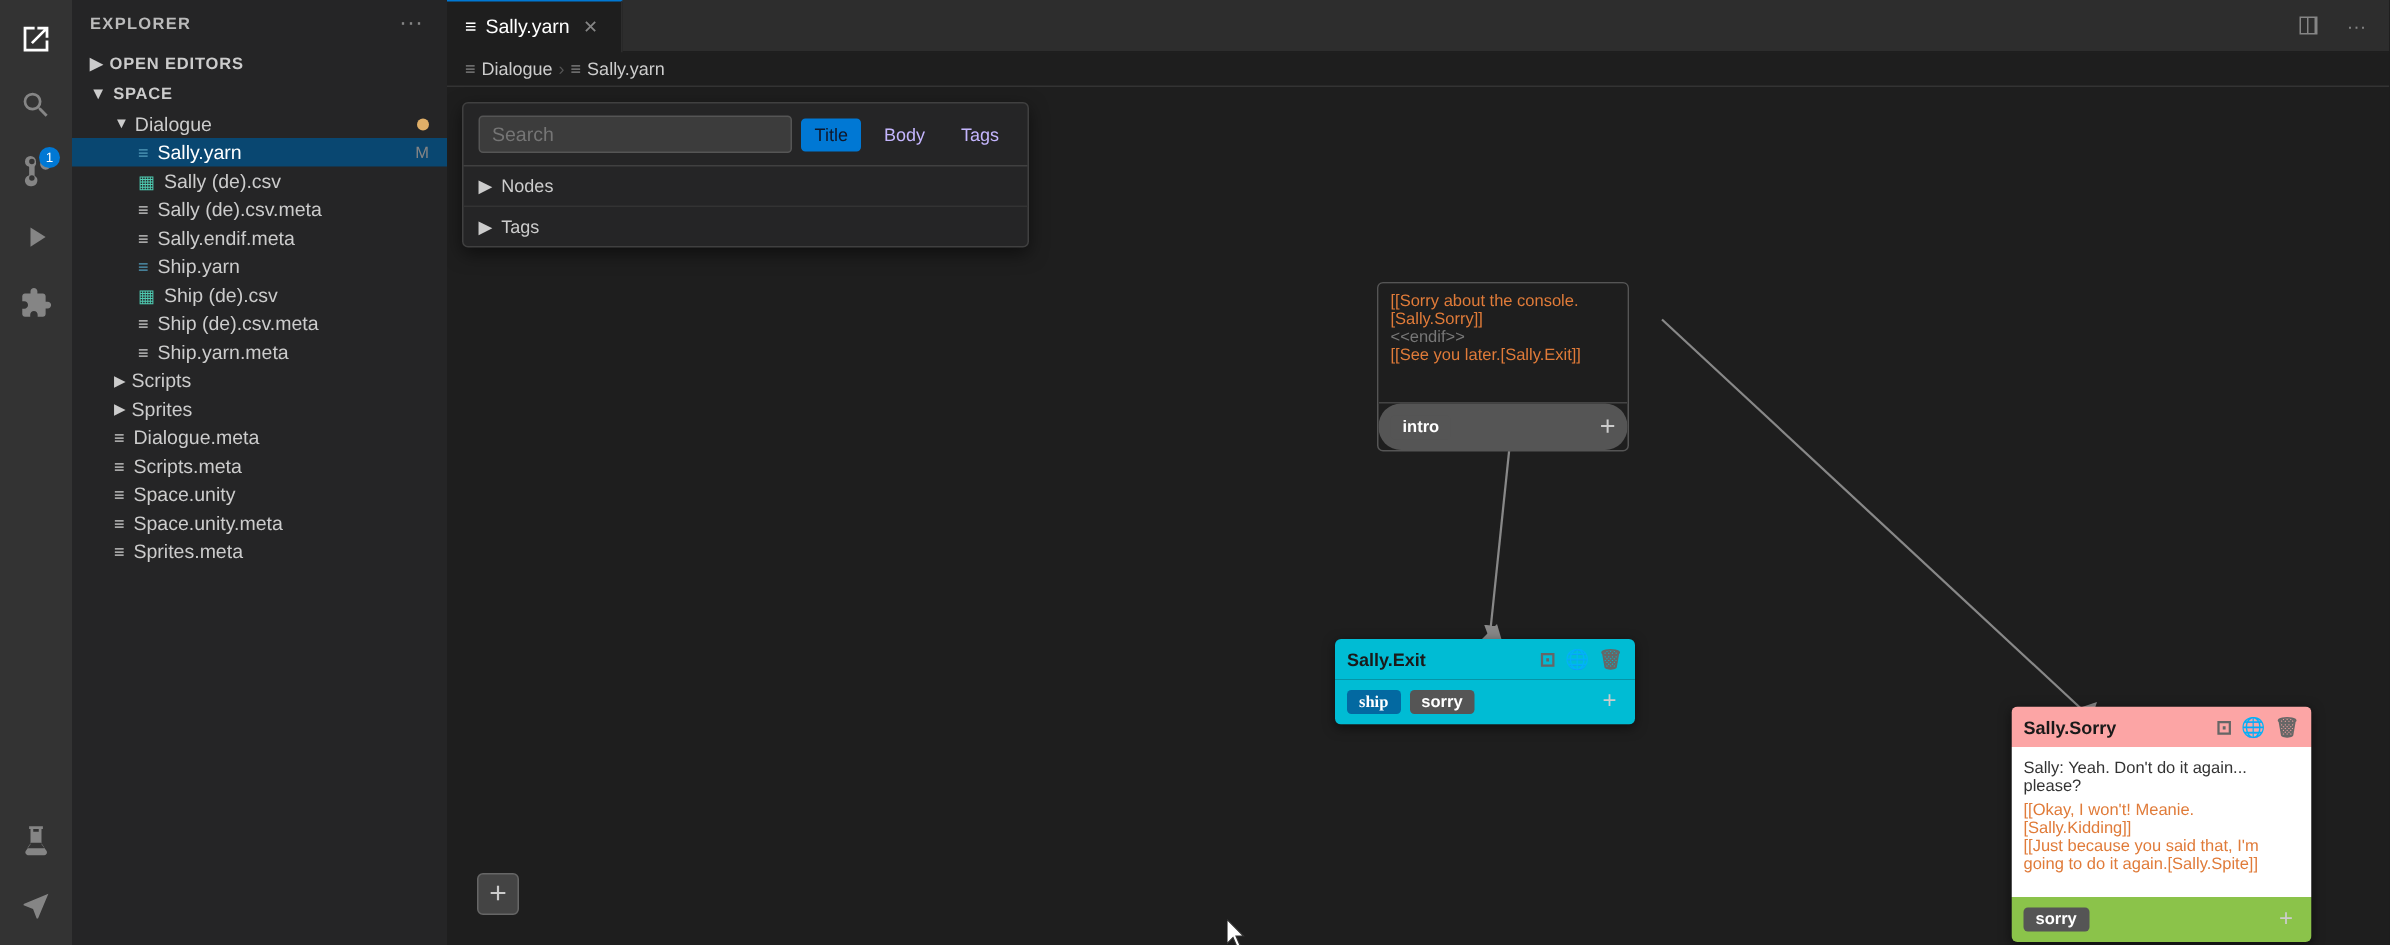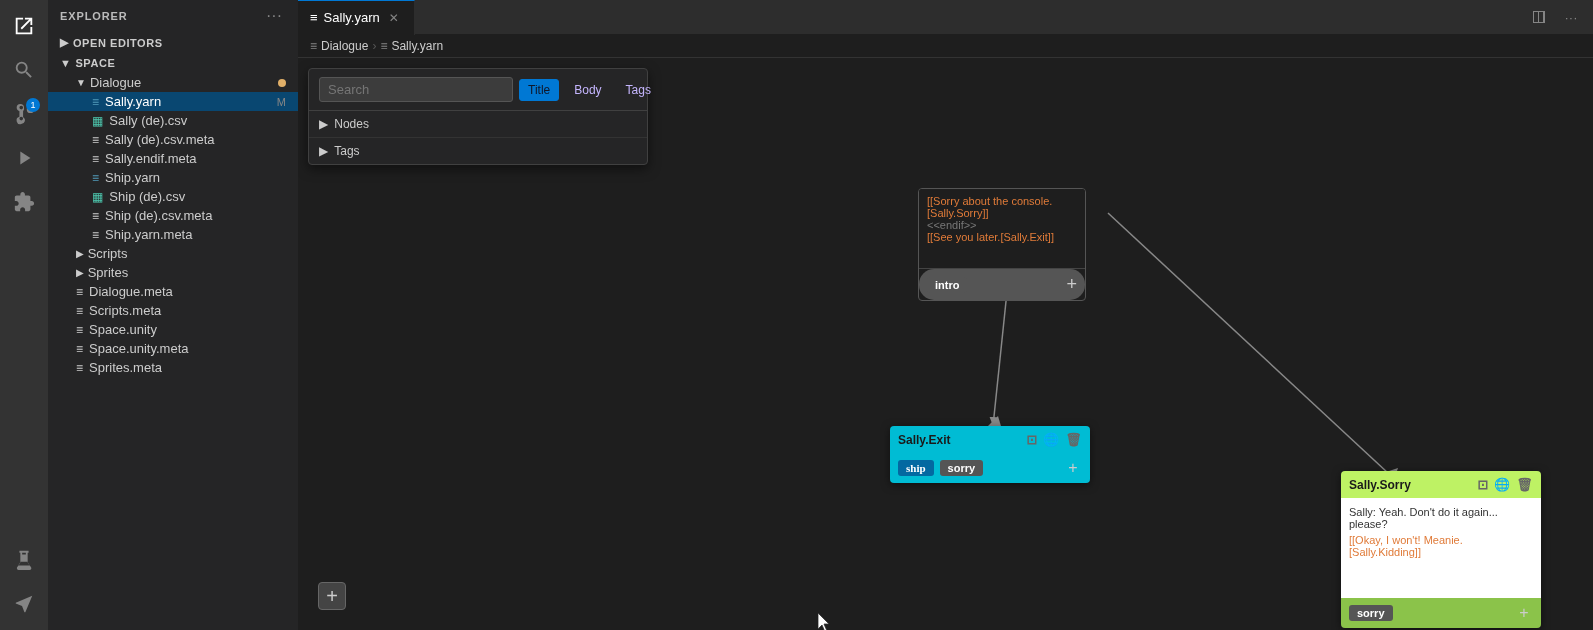--- a/index.html
+++ b/index.html
@@ -191,21 +191,21 @@
       position: relative;
       overflow: hidden;
       background: #1e1e1e;
     }
 
     
     .search-panel {
       position: absolute;
       top: 10px;
       left: 10px;
-      width: 340px;
+      width: 378px;
       background: #252526;
       border: 1px solid #404040;
       border-radius: 4px;
       z-index: 100;
       box-shadow: 0 4px 12px rgba(0,0,0,0.5);
     }
     .search-panel-header {
       display: flex;
       align-items: center;
       padding: 8px 10px;
@@ -303,21 +303,21 @@
       display: flex; align-items: center; justify-content: center;
       color: #cccccc;
       cursor: pointer;
       font-size: 16px;
       font-weight: 300;
     }
 
     
     .card-cyan .node-card-header { background: #00bcd4; color: #1a1a1a; }
     .card-cyan .node-card-footer { background: #00bcd4; }
-    .card-green .node-card-header { background: #bef264; color: #1a1a1a; }
+    .card-green .node-card-header { background: #fca5a5; color: #1a1a1a; }
     .card-green .node-card-footer { background: #8bc34a; }
     .tag-ship { background: #0369a1; font-family: Liberation Serif, serif; }
     .tag-sorry { background: #555; }
 
     
     .yarn-orange { color: #e07b39; }
 
     
     .canvas-svg {
       position: absolute;
@@ -587,20 +587,21 @@
         <span class="title">Sally.Sorry</span>
         <div class="actions">
           <span class="action-icon">⊡</span>
           <span class="action-icon">🌐</span>
           <span class="action-icon">🗑</span>
         </div>
       </div>
       <div class="node-card-body" style="min-height:100px;">
         <div style="margin-bottom:4px;">Sally: Yeah. Don't do it again... please?</div>
         <div class="yarn-orange">[[Okay, I won't! Meanie.[Sally.Kidding]]</div>
+        <div class="yarn-orange">[[Just because you said that, I'm going to do it again.[Sally.Spite]]</div>
       </div>
       <div class="node-card-footer" style="background:#8bc34a;">
         <span class="node-tag" style="background:#555555;">sorry</span>
         <span class="node-add-btn">+</span>
       </div>
     </div>
 
     <div class="add-node-btn">+</div>
 
     <div class="cursor-arrow" style="left:520px; top:555px;">

